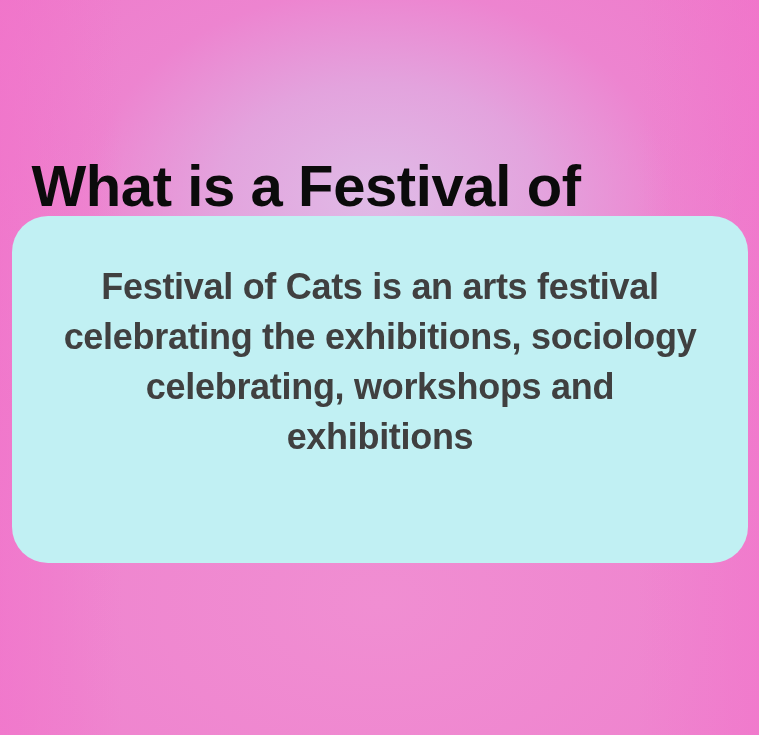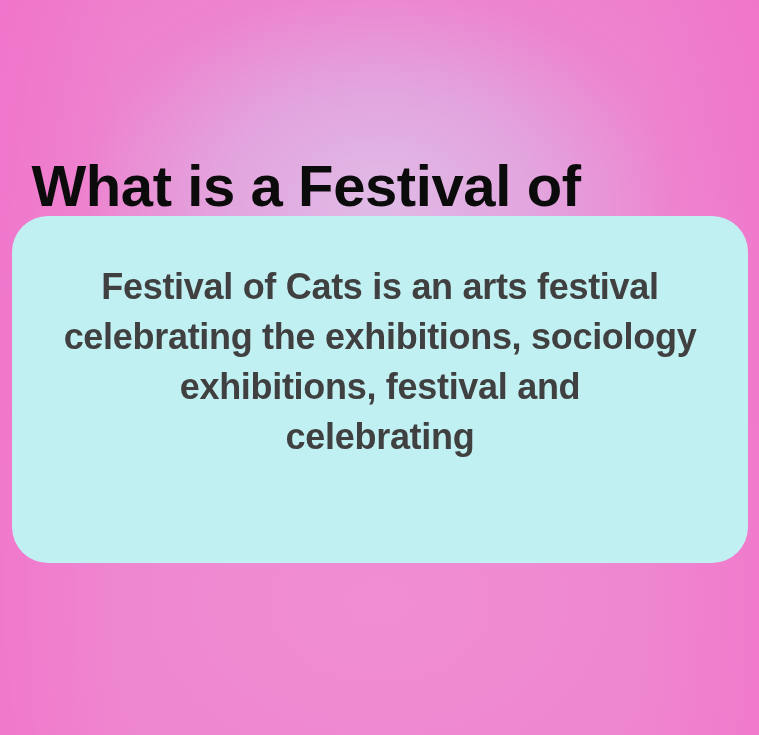--- a/index.html
+++ b/index.html
@@ -97,18 +97,18 @@
 <body>
 
 <div id="poster">
 
   <h1 id="title">What is a Festival of Cats?!</h1>
 
   <div id="card">
     <div id="card-body">
       <span class="body-line">Festival of Cats is an arts festival</span>
       <span class="body-line">celebrating the exhibitions, sociology</span>
-      <span class="body-line">exhibitions, festival and</span>
-      <span class="body-line">celebrating</span>
+      <span class="body-line">celebrating, workshops and</span>
+      <span class="body-line">exhibitions</span>
     </div>
   </div>
 
 </div>
 
 </body></html>

